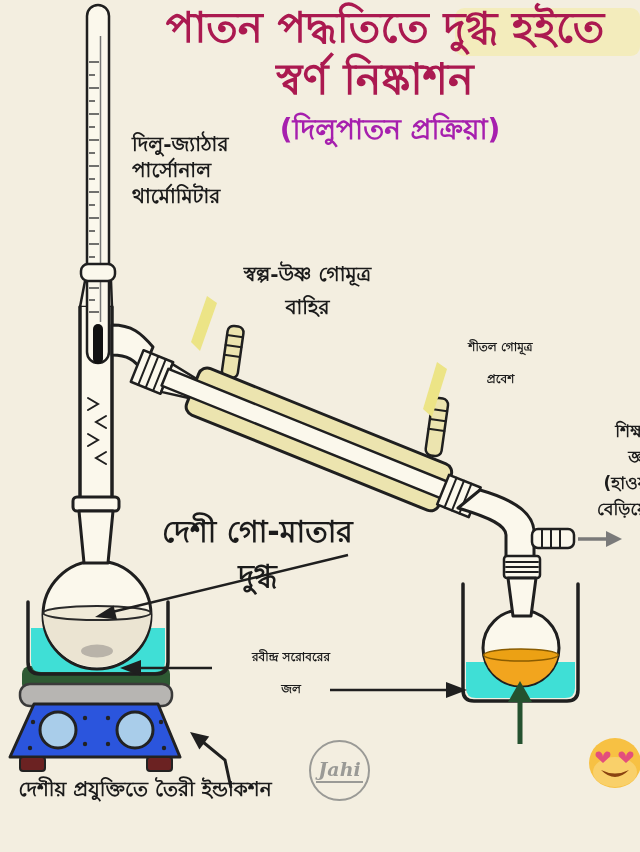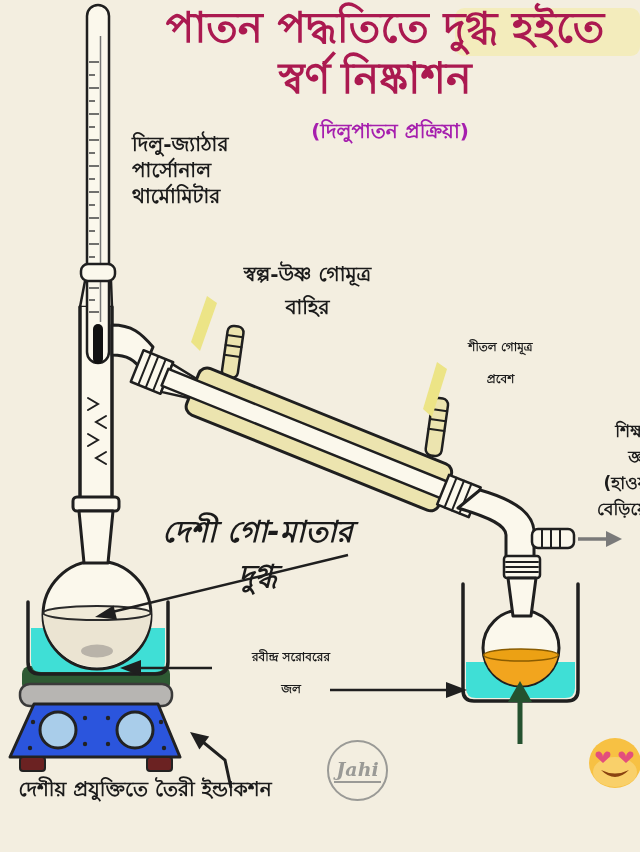--- a/index.html
+++ b/index.html
@@ -9,32 +9,32 @@
     overflow:hidden;
     background:var(--background,#f3eee0);
     font-family:"DejaVu Sans","Liberation Sans",sans-serif;
     color:var(--label-text,#1b1b1b);
   }
   .scene svg.apparatus{position:absolute;left:0;top:0;z-index:1;}
   .lbl{position:absolute;z-index:2;font-weight:700;white-space:pre-line;}
   .center{text-align:center;}
   .hl{position:absolute;z-index:0;background:var(--highlight-yellow,#f3ecbc);border-radius:9px;}
   .title1{left:105px;top:2px;width:560px;font-size:42px;line-height:52px;font-weight:800;color:var(--title-text,#ab1950);}
-  .title2{left:140px;top:52px;width:470px;font-size:43px;line-height:54px;font-weight:800;color:var(--title-text,#ab1950);font-family:Liberation Serif, serif;}
-  .subtitle{left:240px;top:116px;width:300px;font-size:20px;color:var(--subtitle-text,#a61fae);}
+  .title2{left:140px;top:52px;width:470px;font-size:43px;line-height:54px;font-weight:800;color:var(--title-text,#ab1950);}
+  .subtitle{left:240px;top:108px;width:300px;font-size:28px;color:var(--subtitle-text,#a61fae);}
   .thermo-lbl{left:132px;top:131px;font-size:20px;line-height:26px;}
   .outlet-lbl{left:195px;top:258px;width:225px;font-size:20px;line-height:33px;}
   .inlet-lbl{left:408px;top:331px;width:185px;font-size:12px;line-height:32px;}
   .vapor-lbl{left:524px;top:418px;width:240px;font-size:17px;line-height:26px;}
-  .milk-lbl{left:120px;top:510px;width:275px;font-size:30px;line-height:44px;font-weight:800;font-style:italic;}
+  .milk-lbl{left:120px;top:510px;width:275px;font-size:30px;line-height:44px;font-weight:800;}
   .water-lbl{left:196px;top:641px;width:190px;font-size:12px;line-height:32px;}
   .induction-lbl{left:-8px;top:774px;width:306px;font-size:20px;}
   .gold-lbl{left:383px;top:735px;width:210px;font-size:36px;font-weight:800;}
   .watermark{
-    position:absolute;z-index:2;left:327px;top:740px;width:57px;height:57px;
+    position:absolute;z-index:2;left:309px;top:740px;width:57px;height:57px;
     border:2.5px solid var(--watermark-gray,#9a9a96);border-radius:50%;
     display:flex;align-items:center;justify-content:center;
     color:var(--watermark-gray,#9a9a96);
     font-family:"DejaVu Serif","Liberation Serif",serif;
     font-style:italic;font-size:19px;font-weight:700;
   }
   .watermark span{border-bottom:2px solid var(--watermark-gray,#9a9a96);padding:0 2px 1px;}
   .emoji{position:absolute;z-index:2;left:588px;top:736px;}
   
   .glass{fill:#fbf8ec;stroke:var(--outline-dark,#1f1f1f);stroke-width:3;stroke-linejoin:round;}

